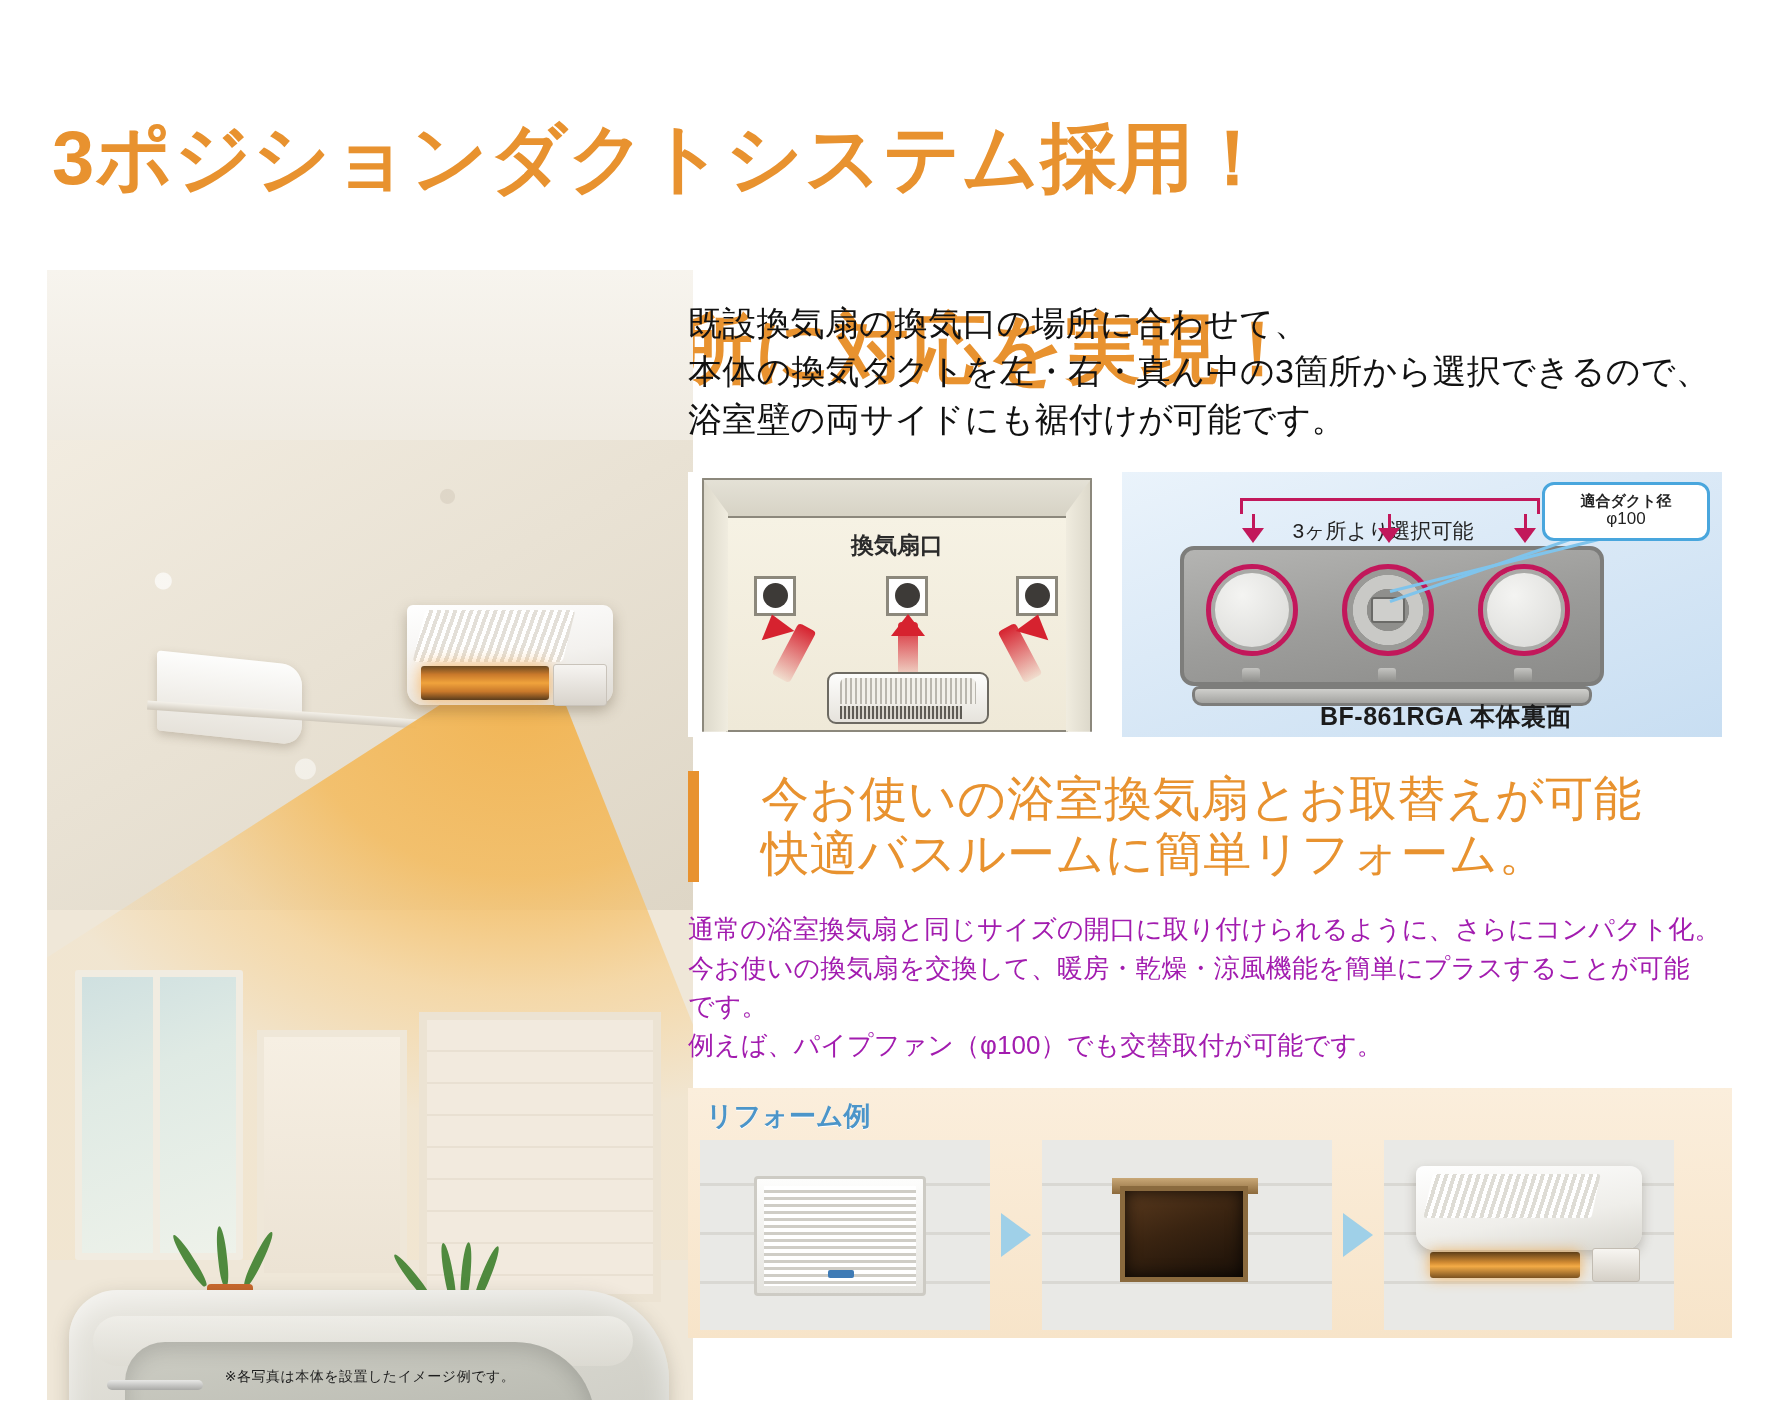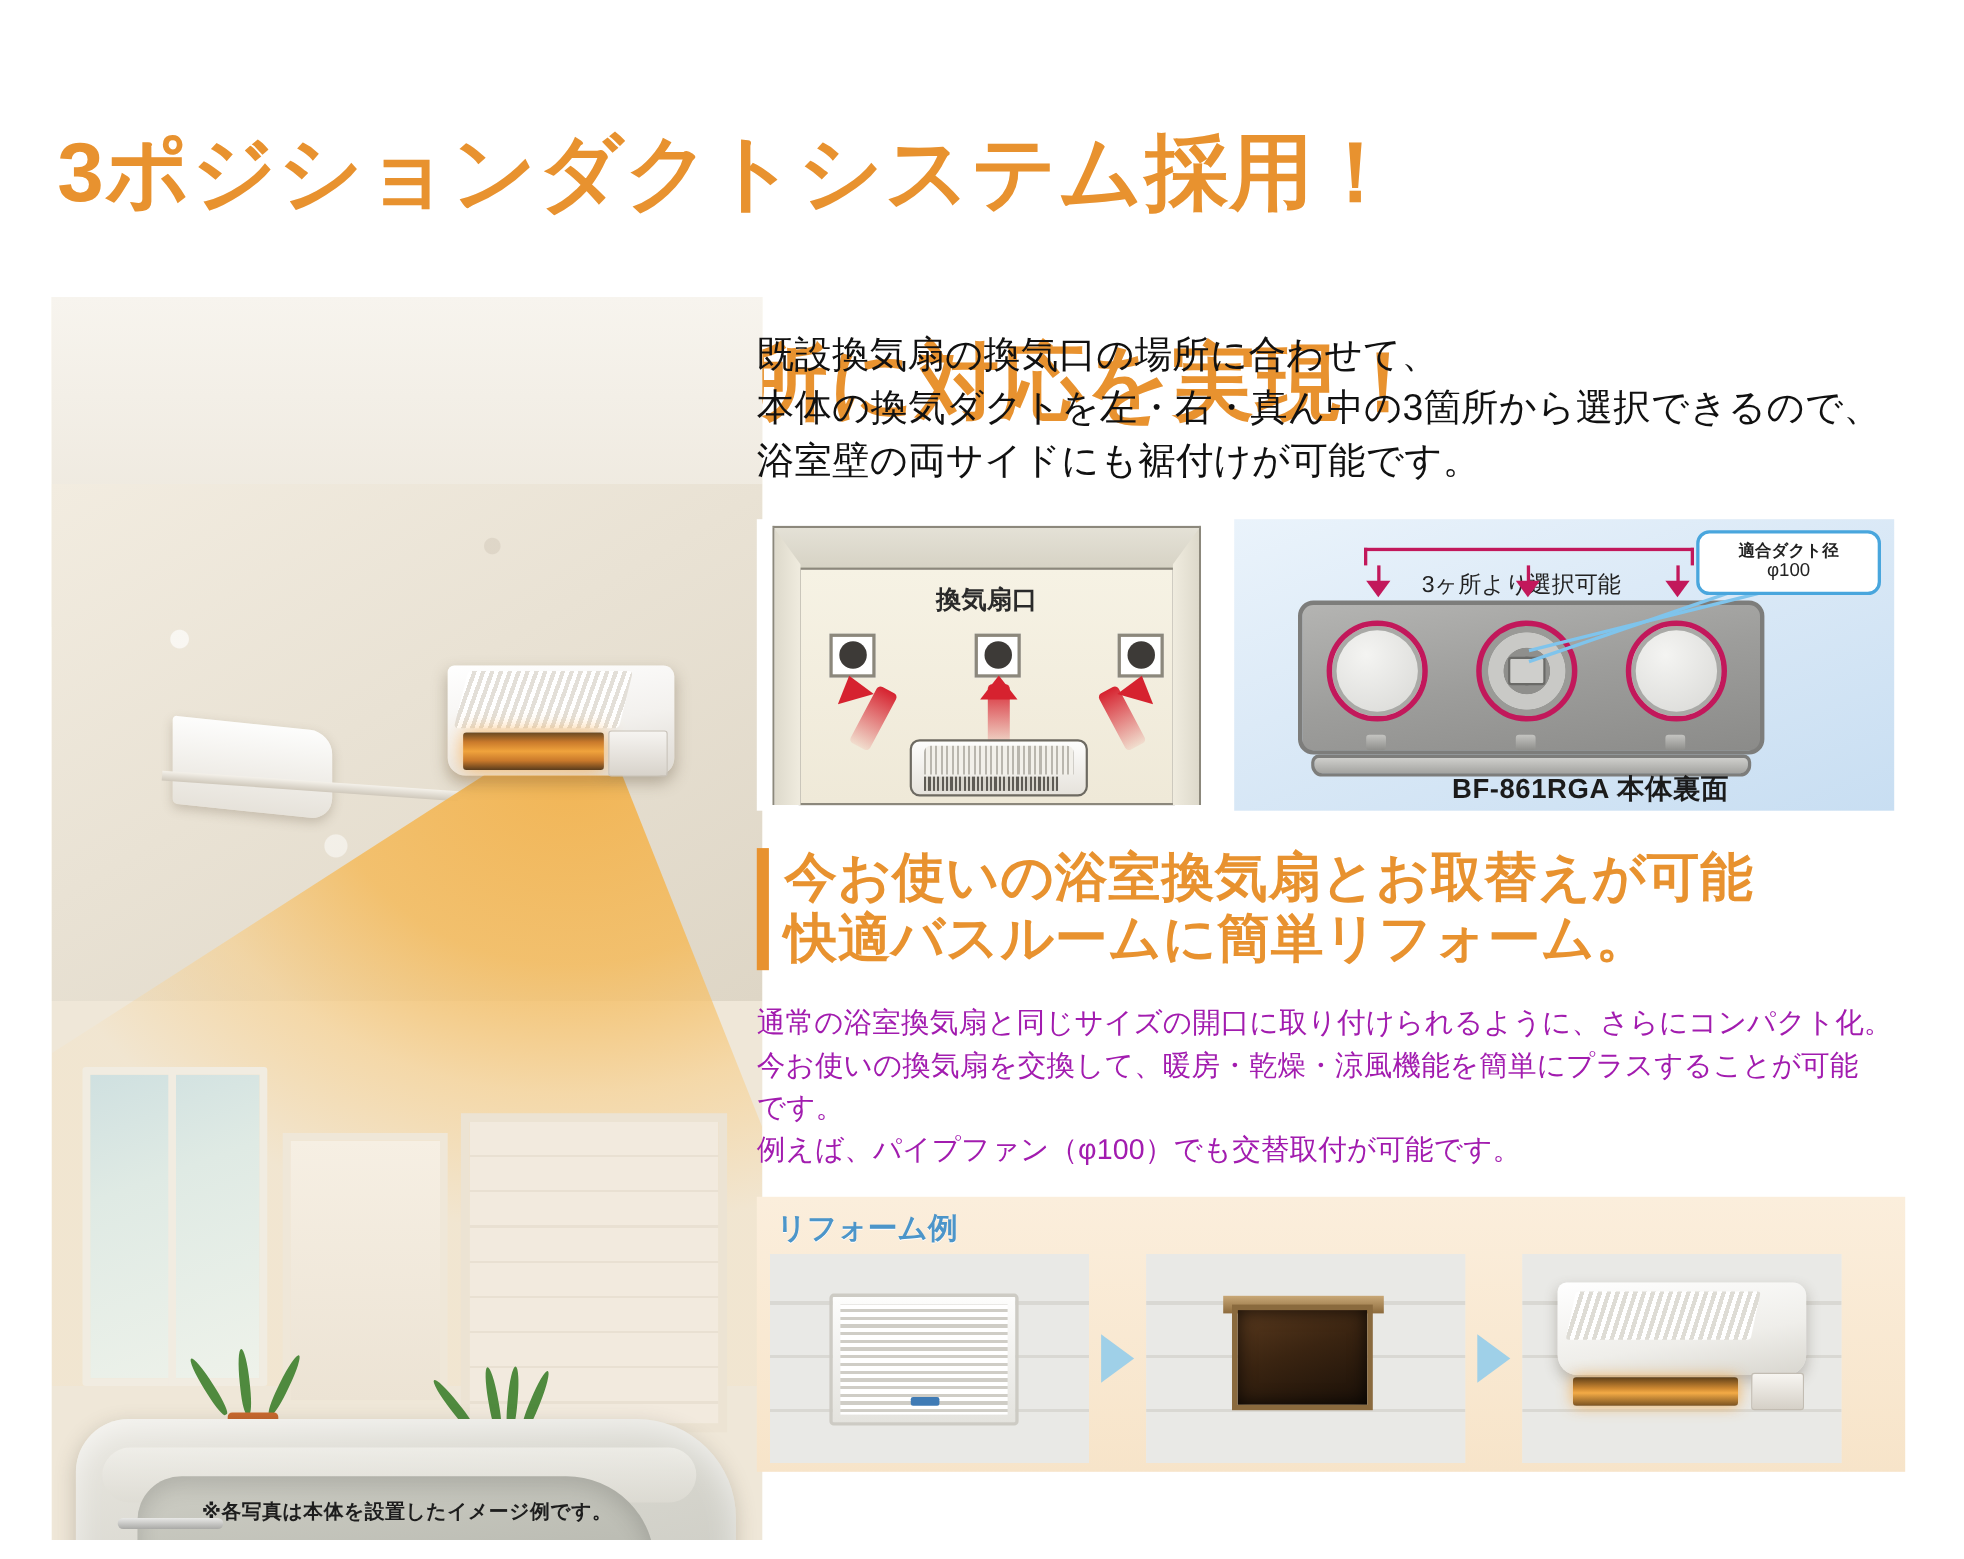--- a/index.html
+++ b/index.html
@@ -97,21 +97,21 @@
      background:linear-gradient(170deg,#cdcdc4 0%,#b9bab1 50%,#a9aaa1 100%);
      border-radius:40px 80px 50px 34px;
      box-shadow:inset 0 8px 20px rgba(0,0,0,.14); }
   .hp-tub-lip { position:absolute; left:46px; top:1046px; width:540px; height:50px;
      background:linear-gradient(180deg,#f2f1ec,#dedcd4); border-radius:40px; opacity:.75; }
   .hp-faucet { position:absolute; left:60px; top:1110px; width:96px; height:10px;
      background:linear-gradient(180deg,#e8e8e6,#a9a9a6); border-radius:5px; }
   #photo-caption {
     position:absolute; left:0; bottom:14px; width:100%;
     text-align:center; color:#1d1d1d;
-    font-size:18px; font-weight:bold; letter-spacing:.5px;
+    font-size:14px; font-weight:normal; letter-spacing:.5px;
   }
 
   
   #right-col { position:absolute; left:688px; top:300px; width:1040px; }
 
   #intro-text {
     font-size:34px; line-height:1.41; color:#111; font-weight:500;
     white-space:pre-line; letter-spacing:.2px;
   }
 
@@ -257,22 +257,22 @@
     letter-spacing:.5px;
     padding-left:48px;
   }
 
   
   #section-heading {
     margin-top:34px; display:flex; align-items:flex-start; gap:14px;
   }
   #section-heading .bar { width:11px; background:#E8922F; align-self:stretch; min-height:100px; }
   #section-heading .txt {
-    color:#E8922F; font-weight:bold; font-size:48px; line-height:1.16;
-    white-space:pre-line; letter-spacing:.5px;
+    color:#E8922F; font-weight:normal; font-size:48px; line-height:1.16;
+    white-space:pre-line; letter-spacing:.5px;margin-left:48px;
   }
 
   #body-text {
     margin-top:28px; font-size:26px; line-height:1.48; color:#a21caf;
     white-space:pre-line; letter-spacing:.1px;
   }
 
   
   #reform-box {
     margin-top:24px; width:1044px; height:250px;

